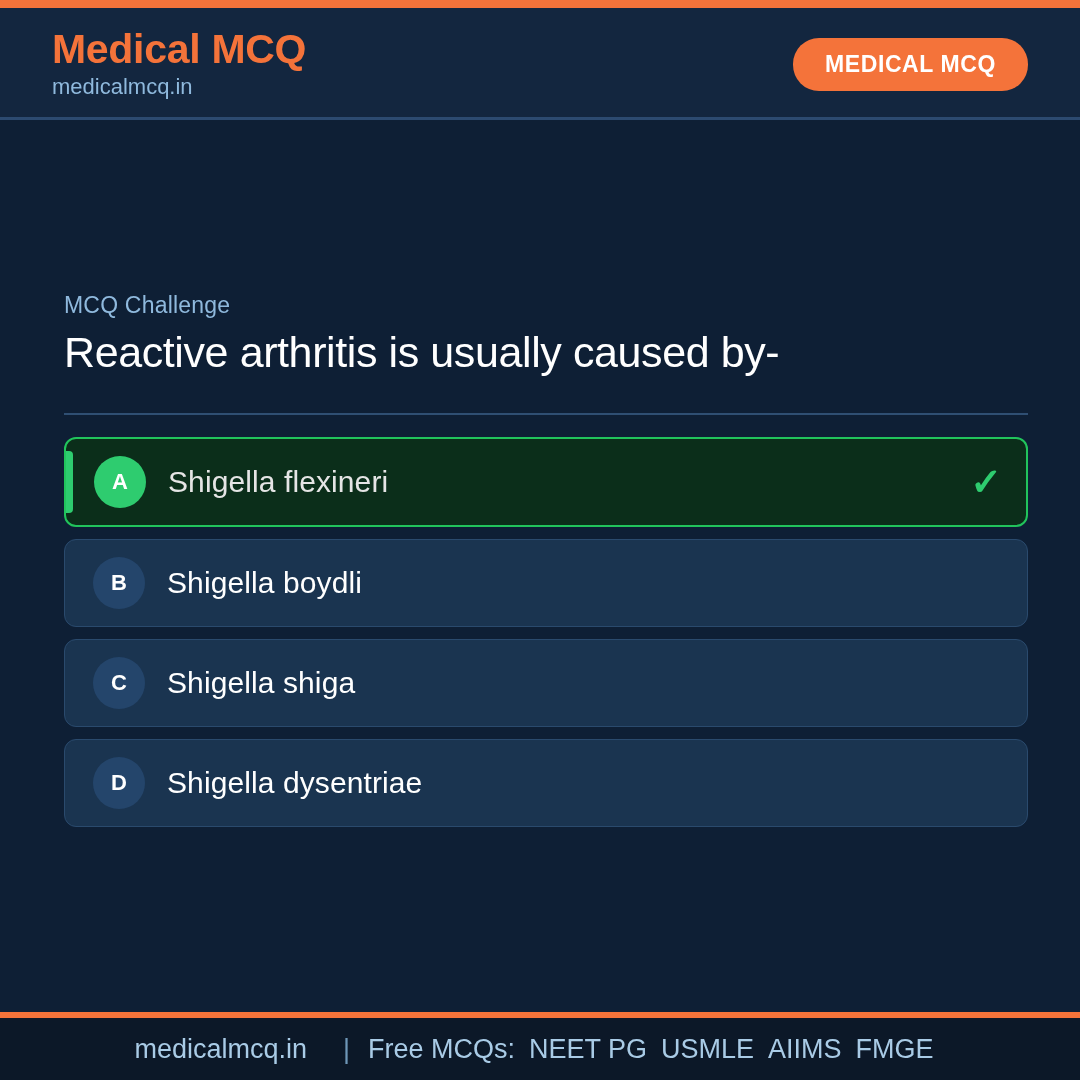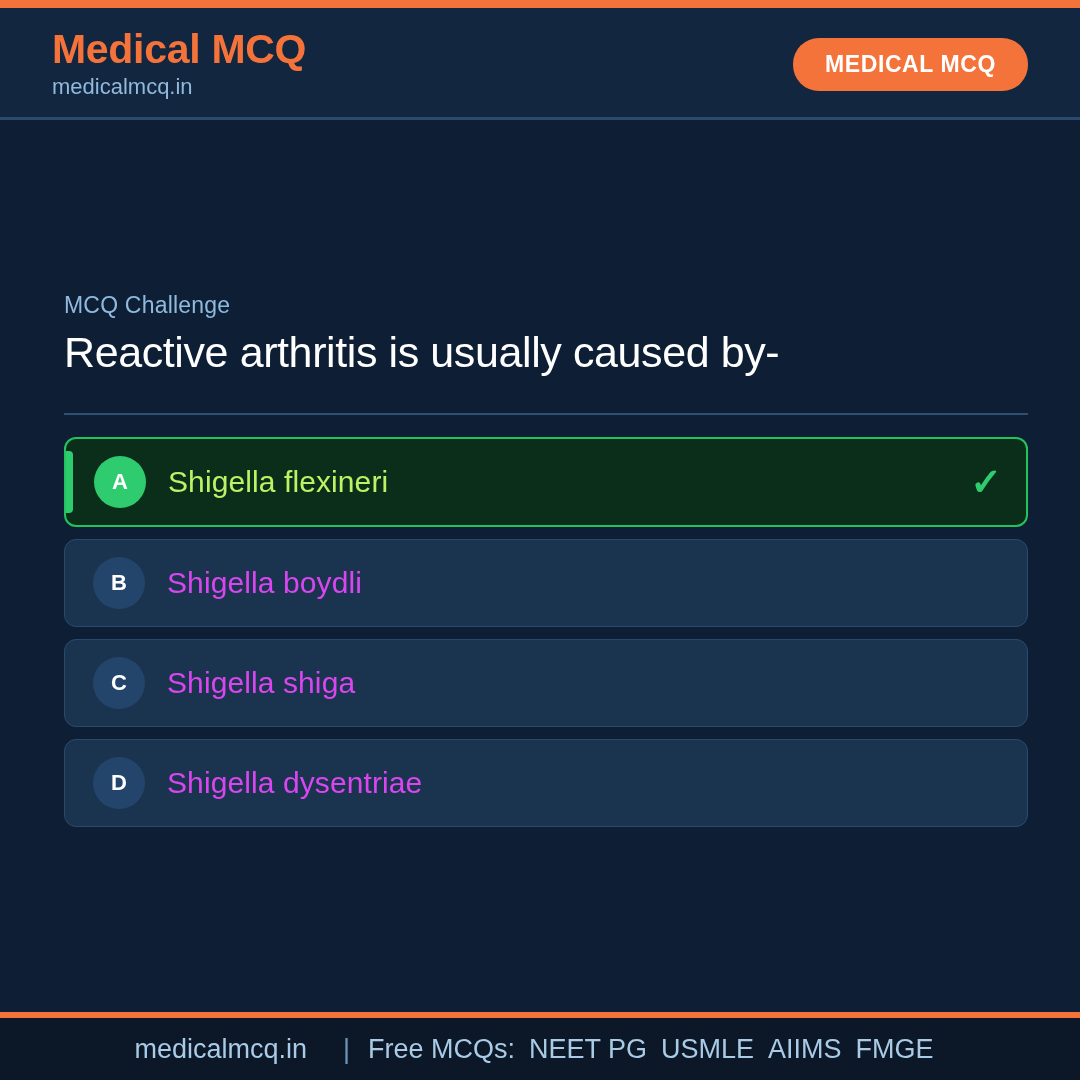--- a/index.html
+++ b/index.html
@@ -152,25 +152,25 @@
     align-items: center;
     justify-content: center;
     margin-right: 22px;
   }
   .option.correct .badge {
     background: #2ecc6f;
     color: #ffffff;
   }
   .option-text {
     font-size: 30px;
-    color: #d946ef;
+    color: #ffffff;
     letter-spacing: 0.1px;
   }
   .option.correct .option-text {
-    color: #bef264;
+    color: #e5e5e5;
   }
   .check {
     margin-left: auto;
     color: #2ecc6f;
     font-size: 38px;
     line-height: 1;
     font-weight: bold;
   }
 
   

